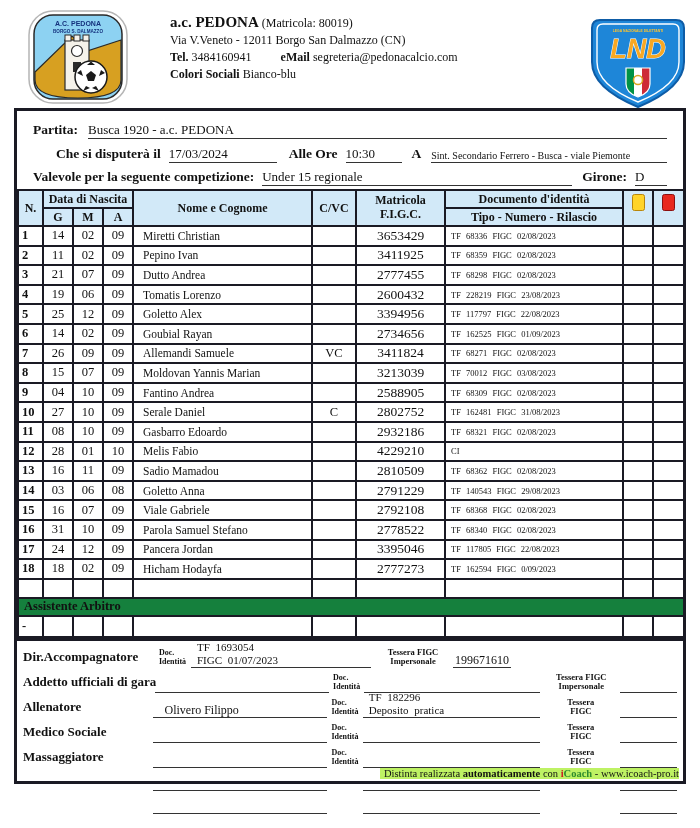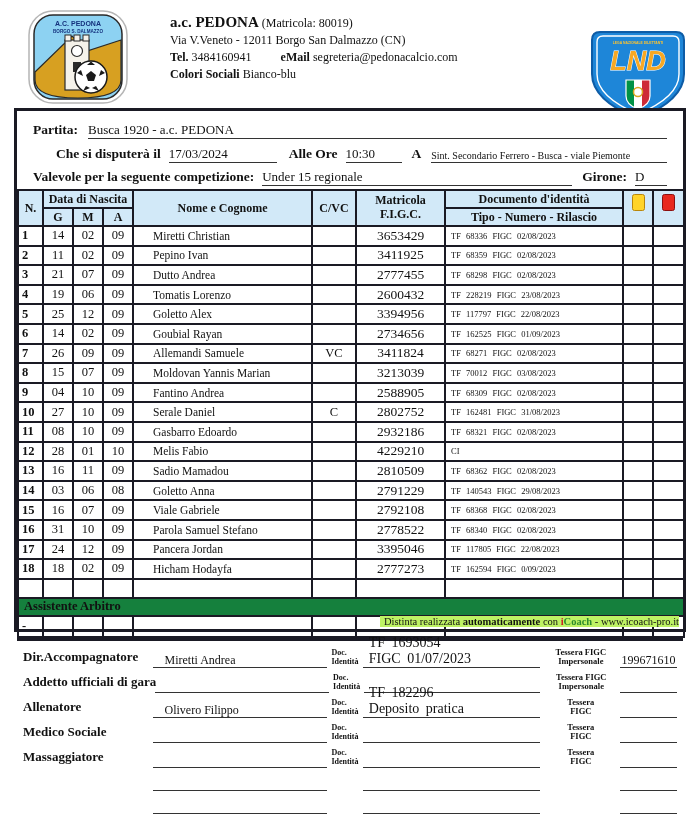--- a/index.html
+++ b/index.html
@@ -3,28 +3,28 @@
 <meta charset="utf-8">
 <style>
   html,body{margin:0;padding:0;}
   body{
     width:700px;height:828px;position:relative;background:#ffffff;
     font-family:"Liberation Serif",serif;color:#111;overflow:hidden;
   }
   
   .letterhead{position:absolute;top:0;left:0;width:608px;height:106px;}
   .club-badge{position:absolute;left:28px;top:10px;}
-  .lnd-badge{position:absolute;left:588px;top:28px;}
+  .lnd-badge{position:absolute;left:588px;top:16px;}
   .club-info{position:absolute;left:170px;top:14px;font-size:12px;line-height:17px;}
   .club-info .club-name{font-weight:bold;font-size:15px;}
   .club-info b{font-weight:bold;}
   .gap-left{margin-left:26px;}
   
   .frame{
-    position:absolute;left:14px;top:108px;width:672px;height:524px;
+    position:absolute;left:14px;top:108px;width:672px;height:676px;
     border:3px solid #1a1a24;box-sizing:border-box;background:#fff;
   }
   
   .match{padding:3px 16px 0 16px;}
   .m-row{display:flex;align-items:flex-end;}
   .m-row1{height:25px;}
   .m-row2{height:24px;margin-left:23px;}
   .m-row3{height:23px;}
   .m-label{font-weight:bold;font-size:13.5px;white-space:nowrap;padding-bottom:1px;}
   .field{border-bottom:1.5px solid #333;text-align:left;font-size:13px;white-space:nowrap;}
@@ -45,21 +45,21 @@
     vertical-align:middle;
   }
   .roster th{background:#d2e9f8;font-weight:bold;font-size:12px;height:16px;text-align:center;}
   .th-sub{font-size:10.5px;}
   .th-birth{font-size:11.5px;}
   .th-doc{font-size:11.5px;}
   .th-matr div{line-height:1.15;font-size:12px;}
   .roster td{height:17.6px;font-size:12.5px;}
   td.c-n{font-weight:bold;text-align:left;padding-left:3px;}
   td.c-d{text-align:center;}
-  td.c-name{text-align:left;padding-left:19px;font-size:11.5px;}
+  td.c-name{text-align:left;padding-left:9px;font-size:11.5px;}
   td.c-cvc{text-align:center;}
   td.c-matr{text-align:center;font-size:13.5px;}
   td.c-doc{text-align:left;padding-left:5px;font-size:8.5px;word-spacing:3px;}
   th.c-cardh{vertical-align:top;}
   .card-icon{width:13px;height:17px;border-radius:2.5px;margin:3px auto 0 auto;box-sizing:border-box;}
   .card-yellow{background:#ffd42a;border:1.5px solid #b8860b;}
   .card-red{background:#e8281e;border:1.5px solid #8b0f0f;}
   tr.empty-row td{height:17px;}
   tr.band-row td{
     background:#15803d;font-weight:bold;font-size:12.5px;text-align:left;
@@ -73,21 +73,21 @@
   .staff-label{width:132px;font-weight:bold;font-size:13px;white-space:nowrap;padding-bottom:3px;}
   .staff-name{
     width:178px;border-bottom:1.5px solid #333;font-size:12px;white-space:nowrap;
     padding-left:12px;box-sizing:border-box;line-height:14px;
   }
   .doc-label{
     width:32px;margin-left:4px;font-weight:bold;font-size:8px;line-height:1.1;
     padding-bottom:1px;white-space:nowrap;
   }
   .staff-doc{
-    width:180px;border-bottom:1.5px solid #333;font-size:14px;line-height:1.15;
+    width:180px;border-bottom:1.5px solid #333;font-size:11px;line-height:1.15;
     padding-left:6px;box-sizing:border-box;white-space:nowrap;word-spacing:3px;
   }
   .tessera-label{
     width:76px;margin-left:4px;font-weight:bold;font-size:8.5px;line-height:1.1;
     text-align:center;padding-bottom:1px;white-space:nowrap;
   }
   .staff-tessera{
     width:58px;margin-left:2px;border-bottom:1.5px solid #333;font-size:12px;
     text-align:center;line-height:14px;white-space:nowrap;
   }
@@ -477,21 +477,20 @@
           <td></td>
           <td></td>
     </tr>
   </tbody>
     </table>
 
   <div class="staff">
 
     <div class="staff-row">
       <div class="staff-label">Dir.Accompagnatore</div>
-      <div class="staff-name">Miretti Andrea</div>
       <div class="doc-label">
         <div>Doc.</div>
         <div>Identità</div>
       </div>
       <div class="staff-doc">
         <div>TF 1693054</div>
         <div>FIGC 01/07/2023</div>
       </div>
       <div class="tessera-label">
         <div>Tessera FIGC</div>

